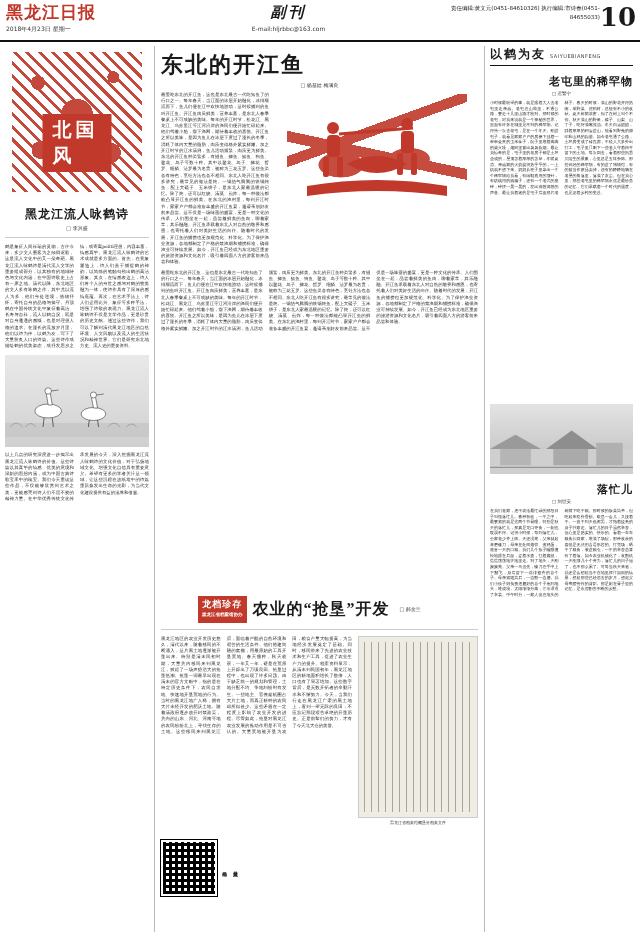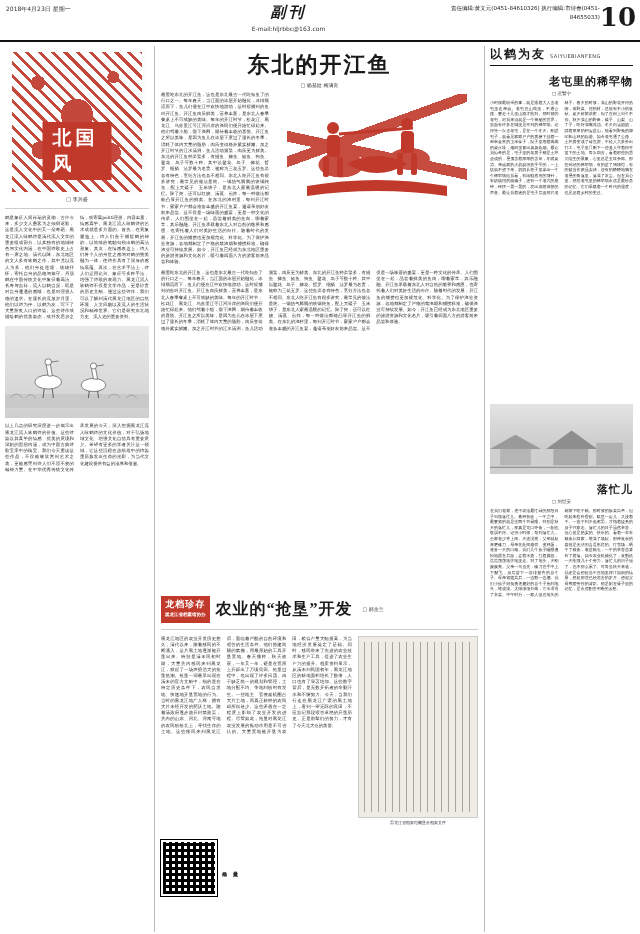--- a/index.html
+++ b/index.html
@@ -63,21 +63,21 @@
       radial-gradient(circle at 20% 22%, #c0392b 0 7px, transparent 7px),
       radial-gradient(circle at 78% 18%, #c0392b 0 6px, transparent 6px),
       radial-gradient(circle at 50% 45%, #c0392b 0 16px, transparent 16px),
       radial-gradient(circle at 22% 70%, #c0392b 0 9px, transparent 9px),
       radial-gradient(circle at 76% 72%, #c0392b 0 10px, transparent 10px),
       repeating-linear-gradient(45deg,#c0392b 0 3px,transparent 3px 9px),
       #ffffff;
     opacity:.92;
   }
   .bgf-title{
-    position:absolute;left:50%;bottom:16px;transform:translateX(-50%);
+    position:absolute;left:50%;bottom:24px;transform:translateX(-50%);
     background:#c0392b;color:#fff;font-size:19px;font-weight:bold;
     padding:3px 10px;letter-spacing:4px;
     font-family:"DejaVu Serif","Liberation Serif",serif;
     margin-top:28px;
   }
   .lead-title{
     text-align:center;font-size:12px;font-weight:bold;margin:10px 0 2px 0;
     font-family:"DejaVu Serif","Liberation Serif",serif;letter-spacing:1px;
   }
   .byline{text-align:center;font-size:5px;color:#333;margin-bottom:6px;}
@@ -93,21 +93,21 @@
   .photo-crane{
     height:92px;margin-top:6px;
     background:
       linear-gradient(180deg,#e9e9e9 0%,#dcdcdc 55%,#cfcfcf 100%);
   }
   .crane{position:absolute;bottom:10px;width:100%;height:60px;}
   .cap-below{font-size:4px;text-align:center;color:#333;margin-top:2px;}
 
   
   .mid-head{
-    text-align:center;font-size:22px;font-weight:bold;letter-spacing:2px;
+    font-size:22px;font-weight:bold;letter-spacing:2px;
     font-family:"DejaVu Serif","Liberation Serif",serif;margin:4px 0 2px 0;
   }
   .mid-byline{text-align:center;font-size:5px;color:#333;margin-bottom:4px;}
   .mid-art{
     width:180px;height:118px;margin:2px auto 2px auto;position:relative;
     background:#fff;overflow:hidden;
   }
   .fishart{
     position:absolute;inset:0;
     background:
@@ -118,21 +118,21 @@
       #fff;
     opacity:.9;
   }
   .mid-art .cap{position:absolute;right:1px;bottom:2px;font-size:4px;color:#333;writing-mode:vertical-rl;}
 
   .sub-head-row{display:flex;align-items:center;gap:6px;margin:8px 0 2px 0;}
   .stamp{
     background:#c0392b;color:#fff;font-size:9px;font-weight:bold;
     padding:3px 4px;line-height:10px;letter-spacing:1px;
     font-family:"DejaVu Serif","Liberation Serif",serif;
-    display:flex;flex-direction:column;align-items:center;
+    display:flex;flex-direction:column;align-items:center;margin-left:37px;
   }
   .stamp small{font-size:4.5px;letter-spacing:0;margin-top:1px;}
   .sub-head{font-size:16px;font-weight:bold;letter-spacing:1px;
     font-family:Liberation Serif, serif;}
   .sub-byline{font-size:5px;color:#333;margin-left:4px;}
 
   .doc-img{
     width:118px;height:180px;background:#efece4;border:1px solid #ccc;
     position:relative;overflow:hidden;
   }
@@ -166,20 +166,21 @@
     background:linear-gradient(180deg,#e3e3e3,#bdbdbd);}
   .village{position:absolute;inset:0;}
 </style>
 </head>
 <body>
 
 <div class="page">
 
   <div class="masthead">
     <div class="mast-left">
+      <div class="mast-logo">黑龙江日报</div>
       <div class="mast-date">2018年4月23日 星期一</div>
     </div>
     <div class="mast-center">
       <div class="mast-section">副刊</div>
       <div class="mast-email">E-mail:hljrbbc@163.com</div>
     </div>
     <div class="mast-right">
       <div class="mast-credits">责任编辑:黄文元(0451-84610326) 执行编辑:市诗春(0451-84655033)</div>
       <div class="mast-pageno">10</div>
     </div>
@@ -187,20 +188,21 @@
 
   <div class="content">
 
     <div class="col col-left">
 
       <div class="beiguofeng-art">
         <div class="papercut"></div>
         <div class="bgf-title">北国风</div>
       </div>
 
+      <div class="lead-title">黑龙江流人咏鹤诗</div>
       <div class="byline">□ 李兴盛</div>
       <hr class="hr-thin">
 
       <div class="tx twocol">鹤是象征人间祥瑞的灵物，古往今来，多少文人墨客为之倾倒讴歌，这是流人文化中的又一朵奇葩。黑龙江流人咏鹤诗是清代流人文学的重要组成部分，以其独有的地域特色与文化内涵，在中国诗歌史上占有一席之地。清代以降，东北地区的文人多有咏鹤之作，其中尤以流人为多，他们身处逆境，借物抒怀，寄托自身的品格与操守。丹顶鹤在中国传统文化中象征着高洁、长寿与吉祥，流人以鹤自况，既是对自身遭遇的感慨，也是对理想人格的追求。在漫长的流放岁月里，他们以诗为伴，以鹤为友，写下了大量脍炙人口的诗篇。这些诗作或描绘鹤的优美姿态，或抒发思乡之情，或寄寓politi理想，内容丰富，情感真挚。黑龙江流人咏鹤诗的艺术成就是多方面的。首先，在意象塑造上，诗人们善于捕捉鹤的神韵，以简练的笔触勾勒出鹤的高洁形象。其次，在情感表达上，诗人们将个人的身世之感与对鹤的赞美融为一体，使诗作具有了深厚的感情底蕴。再次，在艺术手法上，诗人们运用比兴、象征等多种手法，增强了诗歌的表现力。黑龙江流人咏鹤诗不仅是文学作品，更是珍贵的历史文献。通过这些诗作，我们可以了解到清代黑龙江地区的自然环境、人文风貌以及流人的生活状况和精神世界。它们是研究东北地方史、流人史的重要资料。</div>
 
       <div class="photo photo-crane">
         <svg class="crane" viewBox="0 0 140 60" preserveAspectRatio="none">
           <rect x="0" y="46" width="140" height="14" fill="#c9c9c9"></rect>
           <g fill="#ffffff" stroke="#555" stroke-width="0.7">
             <ellipse cx="42" cy="34" rx="13" ry="7"></ellipse>

